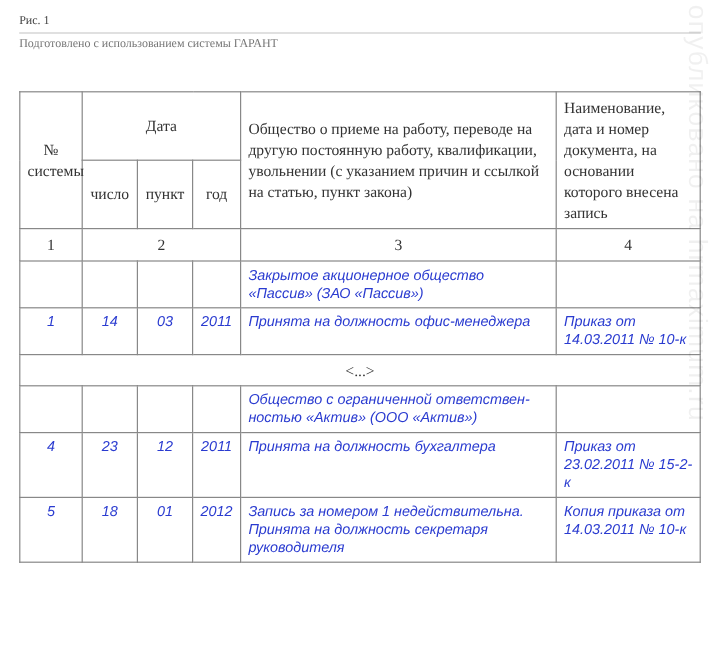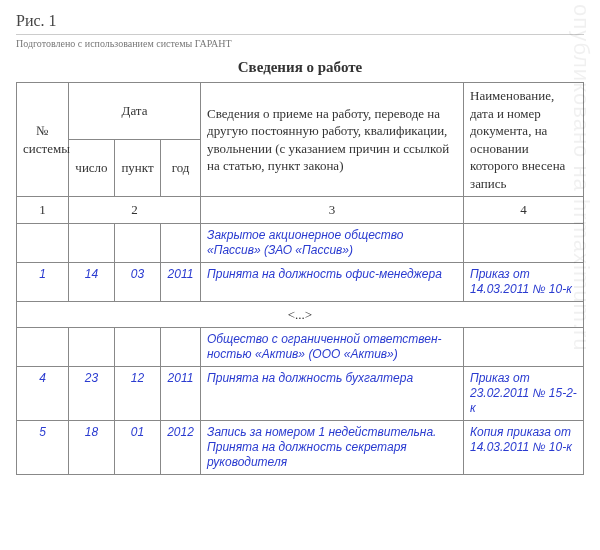--- a/index.html
+++ b/index.html
@@ -1,20 +1,20 @@
 <!DOCTYPE html>
 <html><head>
 <meta charset="utf-8">
 <style>
   * { box-sizing: border-box; margin: 0; padding: 0; }
   html, body { width: 600px; height: 550px; font-family: "Times New Roman", serif; color: #333; background: #fff; }
   .page { padding: 12px 16px 16px 16px; position: relative; }
-  .fig { font-size: 16px; color: #444; margin-bottom: 2px; }
+  .fig { font-size: 10px; color: #444; margin-bottom: 2px; }
   .hr { border: none; border-top: 1px solid #ccc; margin: 4px 0 3px 0; }
-  .source { font-size: 10px; color: #777; margin-bottom: 10px; }
+  .source { font-size: 10px; color: #777; margin-bottom: 34px; }
   .title { text-align: center; font-weight: bold; font-size: 15px; margin-bottom: 6px; }
   .wm { position: absolute; top: 4px; right: 6px; font-family: Arial, sans-serif; font-size: 22px; letter-spacing: 1px; color: rgba(0,0,0,0.06); writing-mode: vertical-rl; text-orientation: mixed; pointer-events: none; user-select: none; }
   table { border-collapse: collapse; width: 100%; table-layout: fixed; }
   th, td { border: 1px solid #888; padding: 4px 6px; font-size: 13px; vertical-align: top; line-height: 1.35; }
   th { font-weight: normal; vertical-align: middle; }
   .center { text-align: center; }
   .hand { font-family: Liberation Sans, sans-serif; color: #2a3bd0; font-size: 12px; font-style: italic; line-height: 1.25; }
   .ellips { text-align: center; font-size: 13px; color: #333; }
   col.c1 { width: 52px; }
   col.c2 { width: 46px; }
@@ -24,36 +24,35 @@
   col.c6 { width: 120px; }
 </style>
 </head>
 <body>
 
 <div class="page">
   <div class="wm">опубликовано на hrmaximum.ru</div>
   <div class="fig">Рис. 1</div>
   <hr class="hr">
   <div class="source">Подготовлено с использованием системы ГАРАНТ</div>
-  <div class="title">Сведения о работе</div>
 
   <table>
     <colgroup>
       <col class="c1">
         <col class="c2">
         <col class="c3">
         <col class="c4">
         <col class="c5">
         <col class="c6">
     </colgroup>
     <thead>
       <tr>
         <th rowspan="2">№ системы</th>
         <th colspan="3">Дата</th>
-        <th rowspan="2" style="text-align:left;">Сведения о приеме на работу, переводе на другую постоянную работу, квалификации, увольнении (с указанием причин и ссылкой на статью, пункт закона)</th>
+        <th rowspan="2" style="text-align:left;">Общество о приеме на работу, переводе на другую постоянную работу, квалификации, увольнении (с указанием причин и ссылкой на статью, пункт закона)</th>
         <th rowspan="2" style="text-align:left;">Наименование, дата и номер документа, на основании которого внесена запись</th>
       </tr>
       <tr>
         <th>число</th>
         <th>пункт</th>
         <th>год</th>
       </tr>
       <tr>
         <th>1</th>
         <th colspan="3">2</th>

